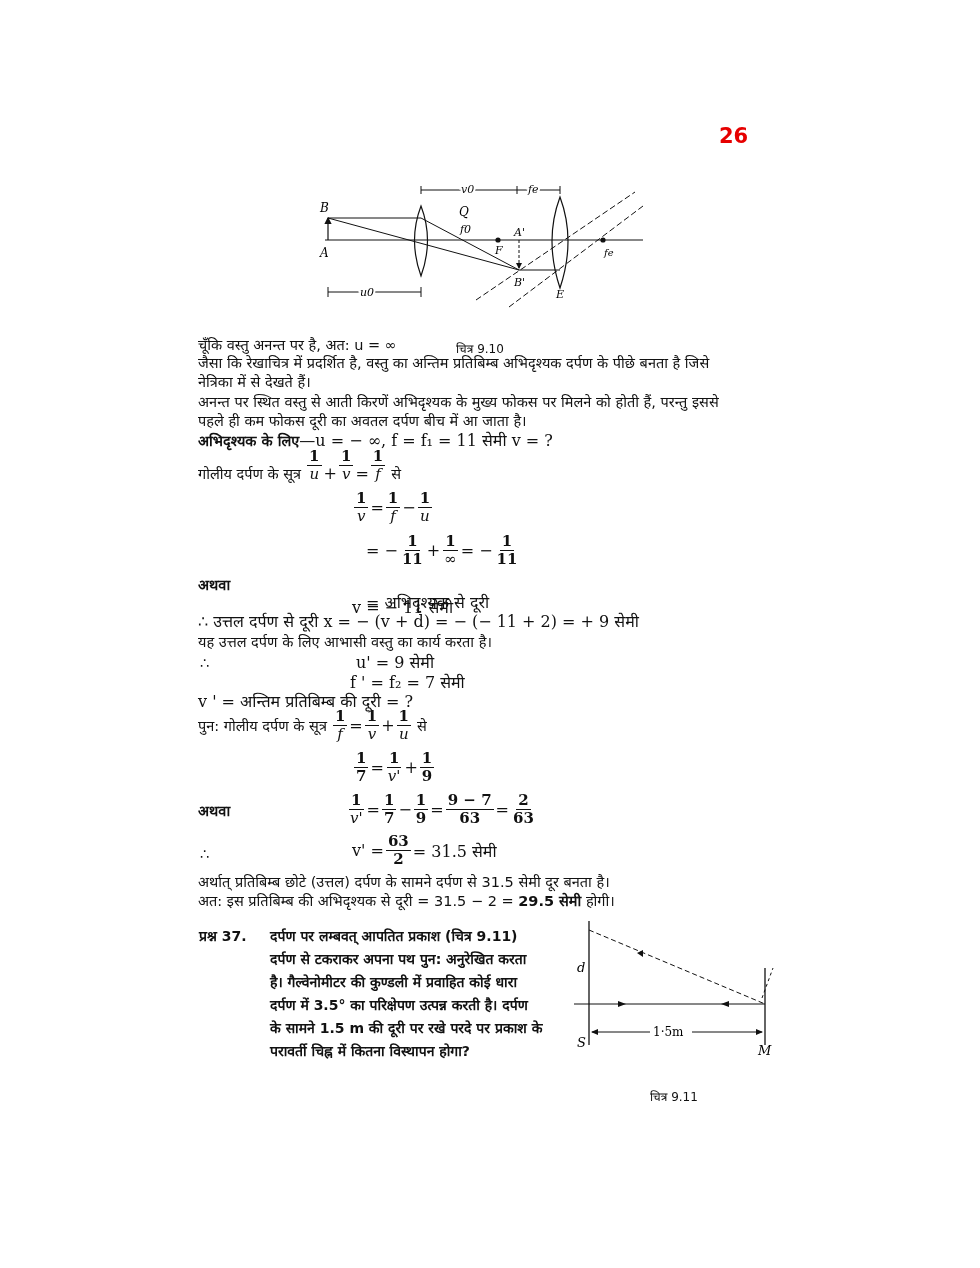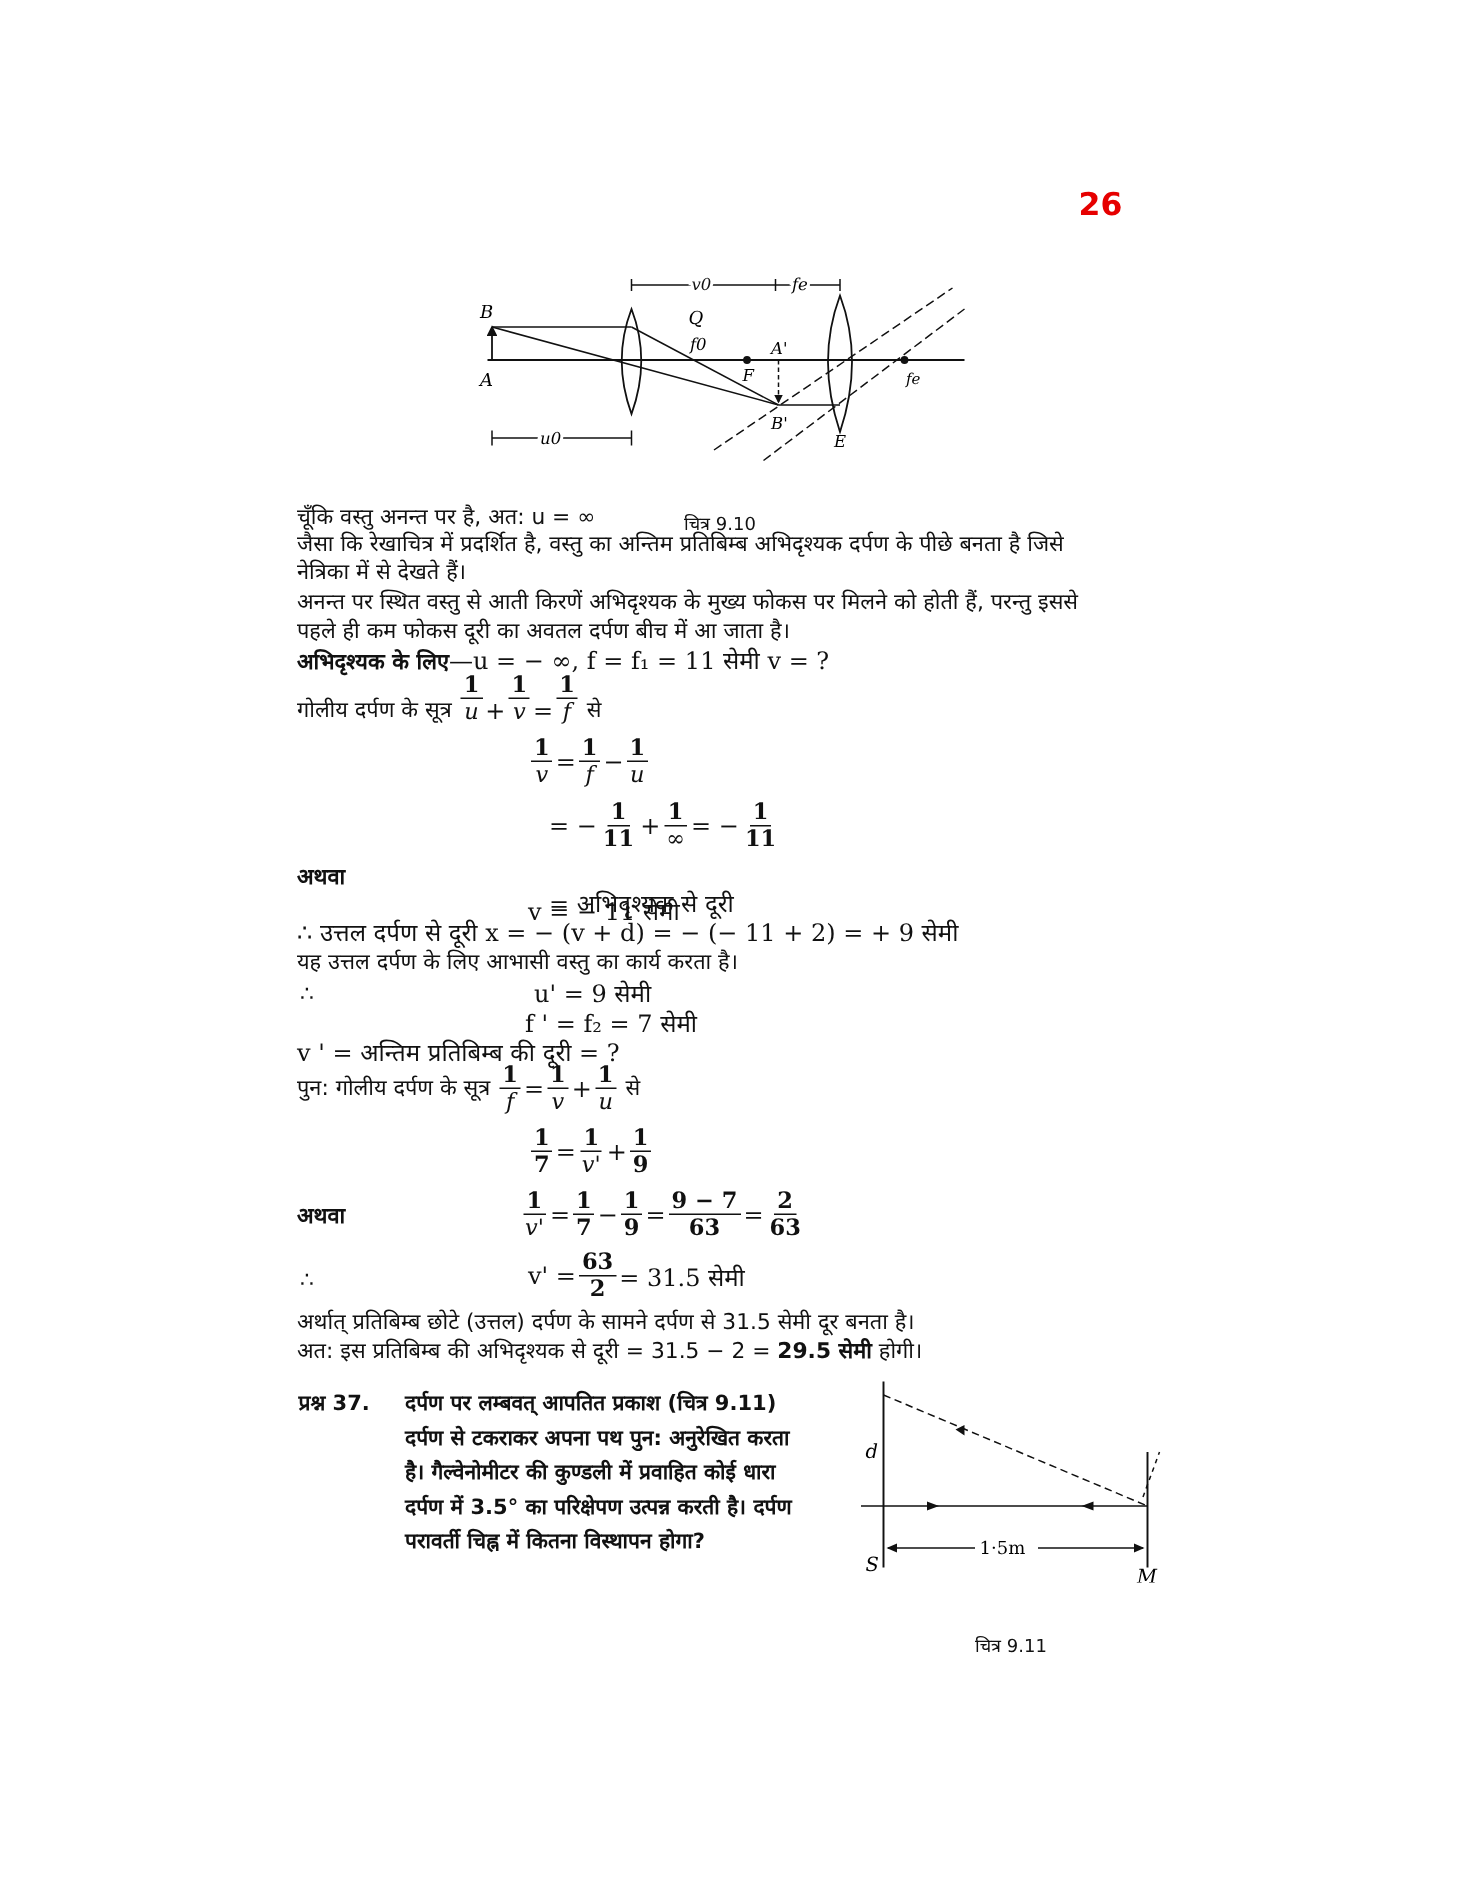--- a/index.html
+++ b/index.html
@@ -230,20 +230,21 @@
   <span class="b">29.5 सेमी</span>
   <span>होगी।</span>
 </div>
 
 <div class="abs q-block" style="left:199px;top:925px">प्रश्न 37.</div>
 <div class="abs q-block" style="left:270px;top:925px">
   <div>दर्पण पर लम्बवत् आपतित प्रकाश (चित्र 9.11)</div>
   <div>दर्पण से टकराकर अपना पथ पुन: अनुरेखित करता</div>
   <div>है। गैल्वेनोमीटर की कुण्डली में प्रवाहित कोई धारा</div>
   <div>दर्पण में 3.5° का परिक्षेपण उत्पन्न करती है। दर्पण</div>
+  <div>के सामने 1.5 m की दूरी पर रखे परदे पर प्रकाश के</div>
   <div>परावर्ती चिह्न में कितना विस्थापन होगा?</div>
 </div>
 
 <svg class="abs" style="left:570px;top:915px" width="220" height="140" viewBox="570 915 220 140">
   <defs>
     <marker id="arr2" markerWidth="6" markerHeight="6" refX="3" refY="3" orient="auto">
         <path d="M0,0 L6,3 L0,6 z" fill="#111"></path>
       </marker>
   </defs>
   <line x1="589" y1="921" x2="589" y2="1045" stroke="#111" stroke-width="1.3"></line>

